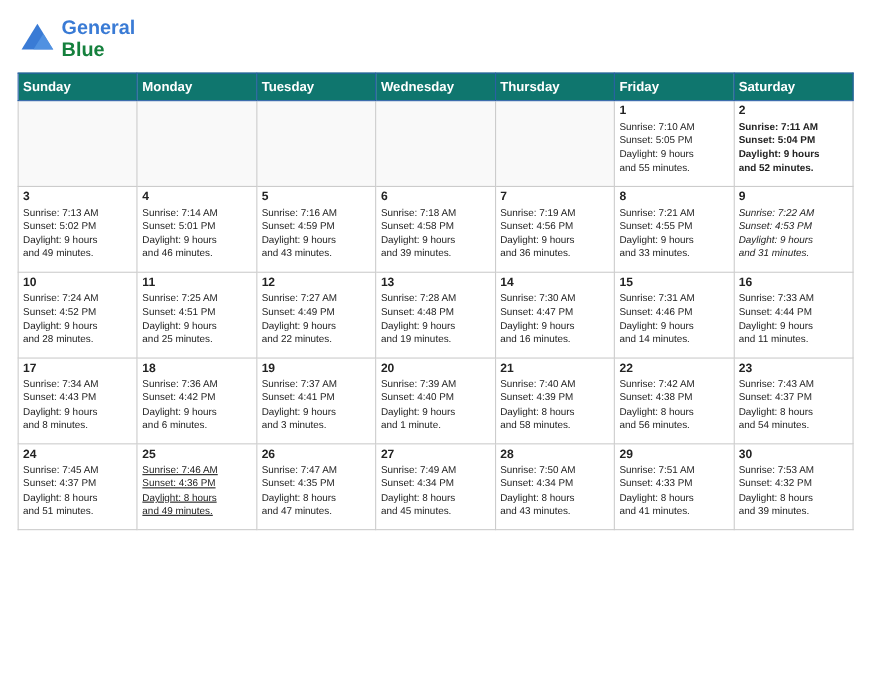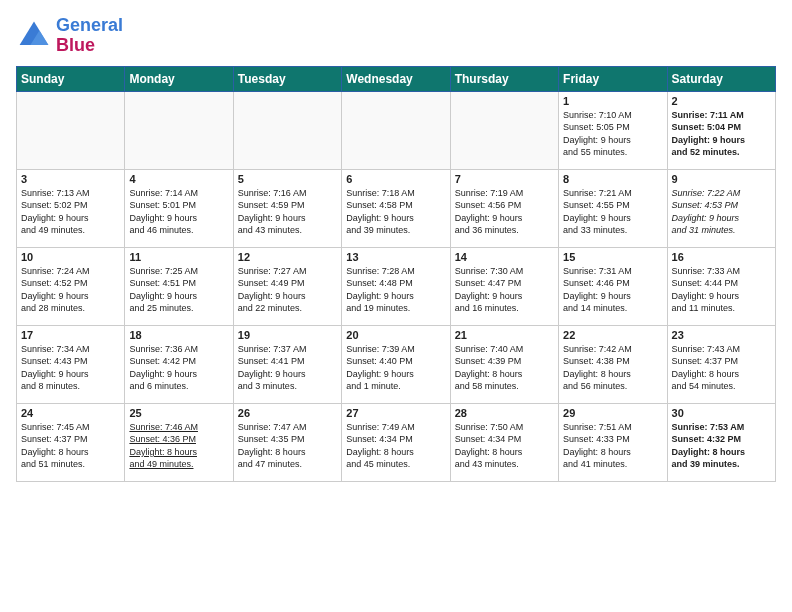--- a/index.html
+++ b/index.html
@@ -94,21 +94,21 @@
 
 <div class="page">
   <div class="header">
     <div class="logo">
       <svg class="logo-icon" viewBox="0 0 40 40">
         <polygon points="20,4 36,30 4,30" fill="#3a7bd5"></polygon>
         <polygon points="26,14 36,30 16,30" fill="#5a9be5" opacity="0.7"></polygon>
       </svg>
       <div class="logo-text">
         <div><span>General</span></div>
-        <div style="color:#be185d">Blue</div>
+        <div style="color:#15803d">Blue</div>
       </div>
     </div>
     <div class="title-block">
       <div class="month-title"></div>
       <div class="location"></div>
     </div>
   </div>
 
   <table class="calendar">
     <thead>
@@ -335,21 +335,21 @@
           </td>
           <td>
             <span class="day-num">29</span>
             <div class="day-info" style="white-space: pre-line;">Sunrise: 7:51 AM
 Sunset: 4:33 PM
 Daylight: 8 hours
 and 41 minutes.</div>
           </td>
           <td>
             <span class="day-num">30</span>
-            <div class="day-info" style="white-space: pre-line; font-weight: bold;">Sunrise: 7:53 AM
+            <div class="day-info" style="white-space: pre-line;">Sunrise: 7:53 AM
 Sunset: 4:32 PM
 Daylight: 8 hours
 and 39 minutes.</div>
           </td>
         </tr>
       </tbody>
   </table>
 </div>
 
 </body></html>

